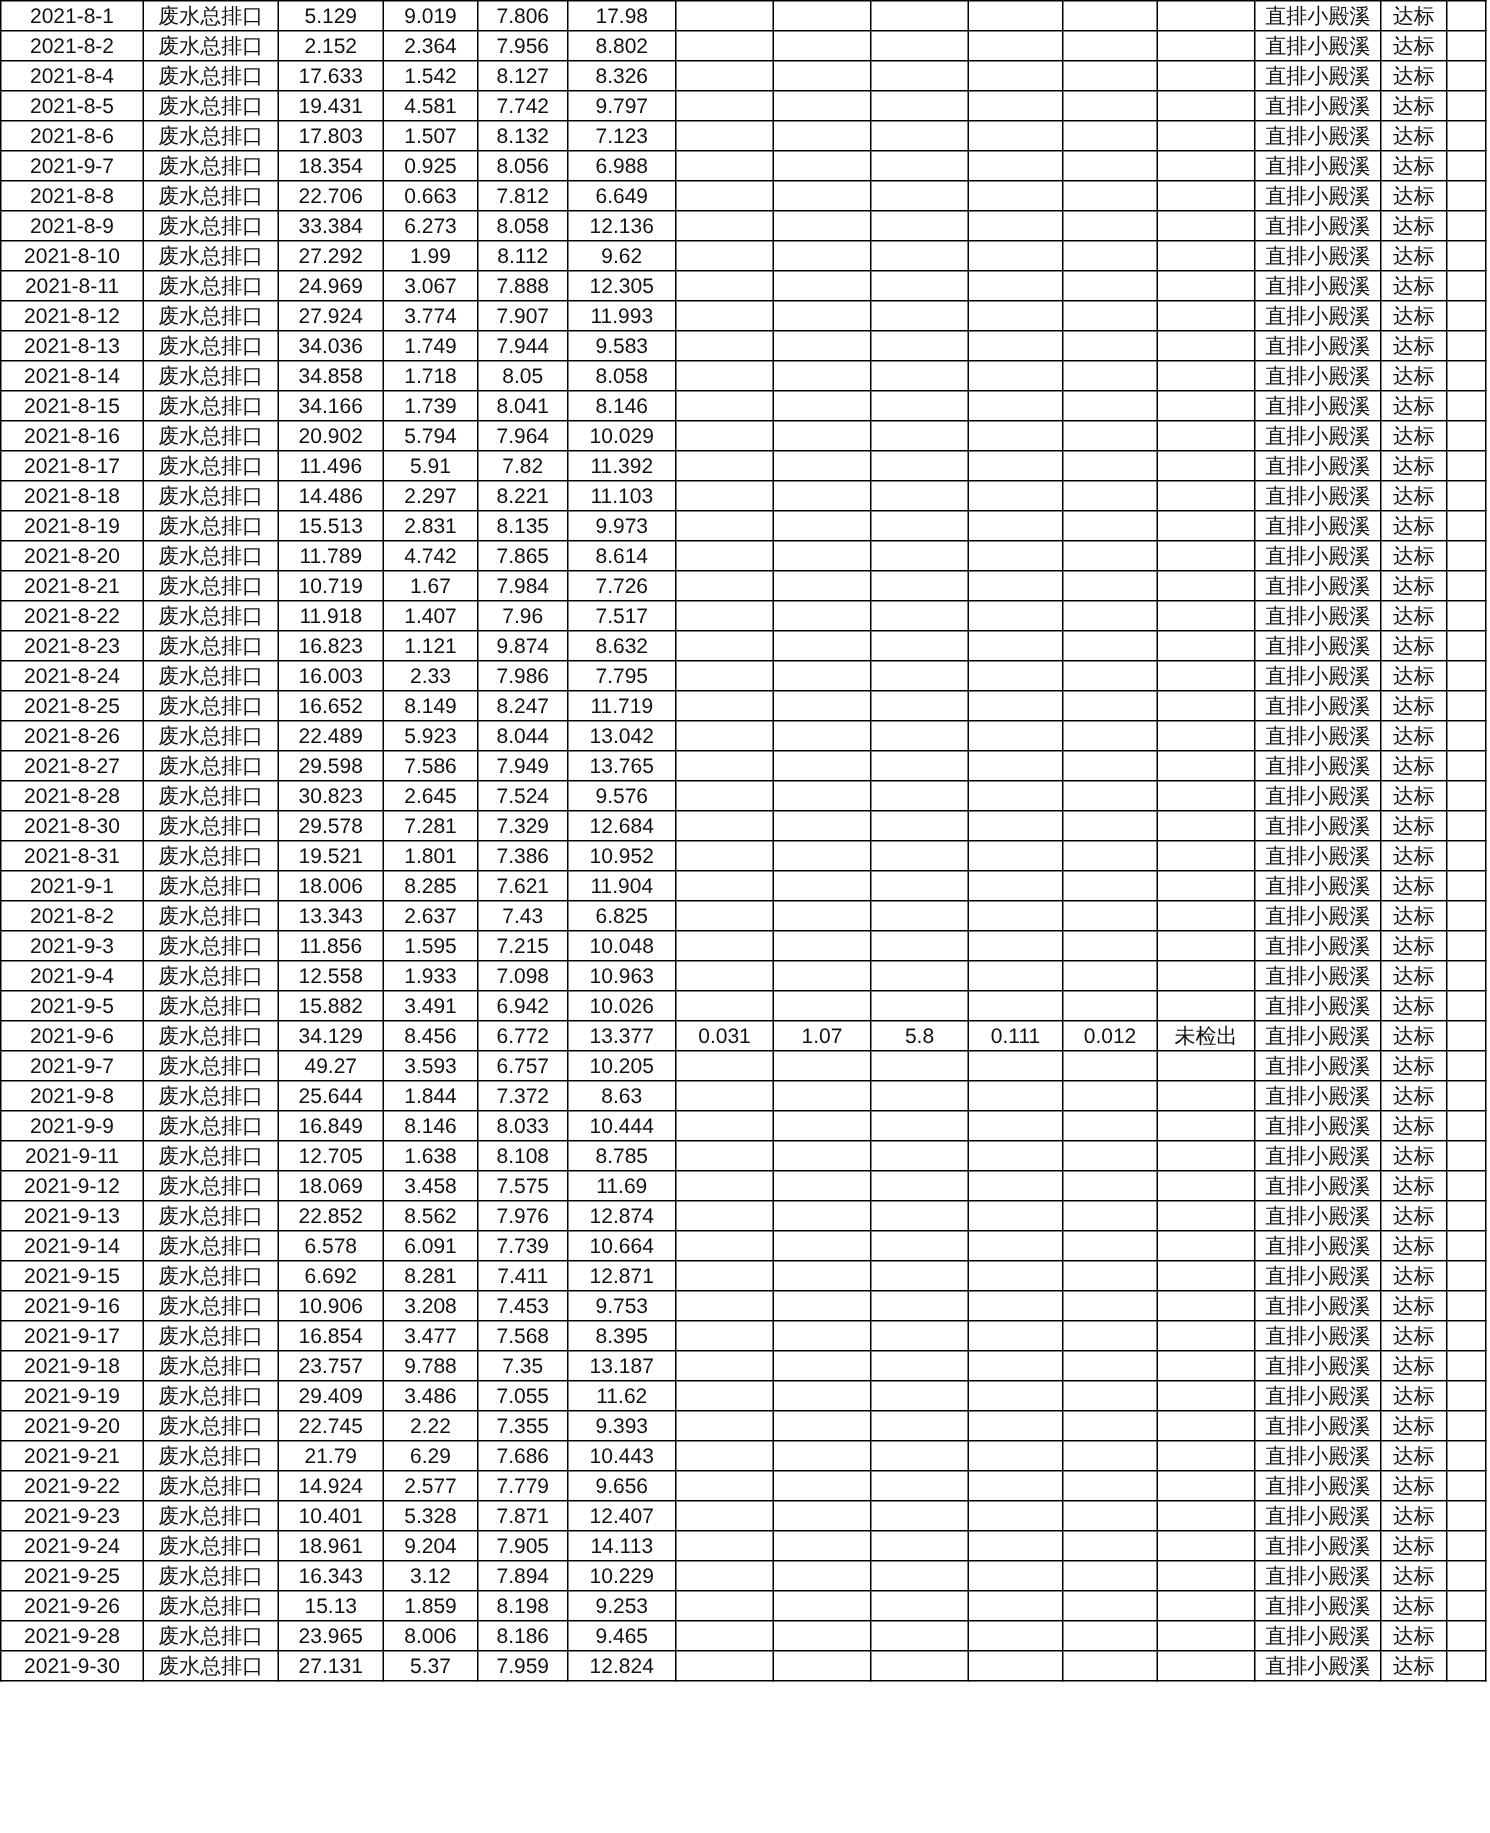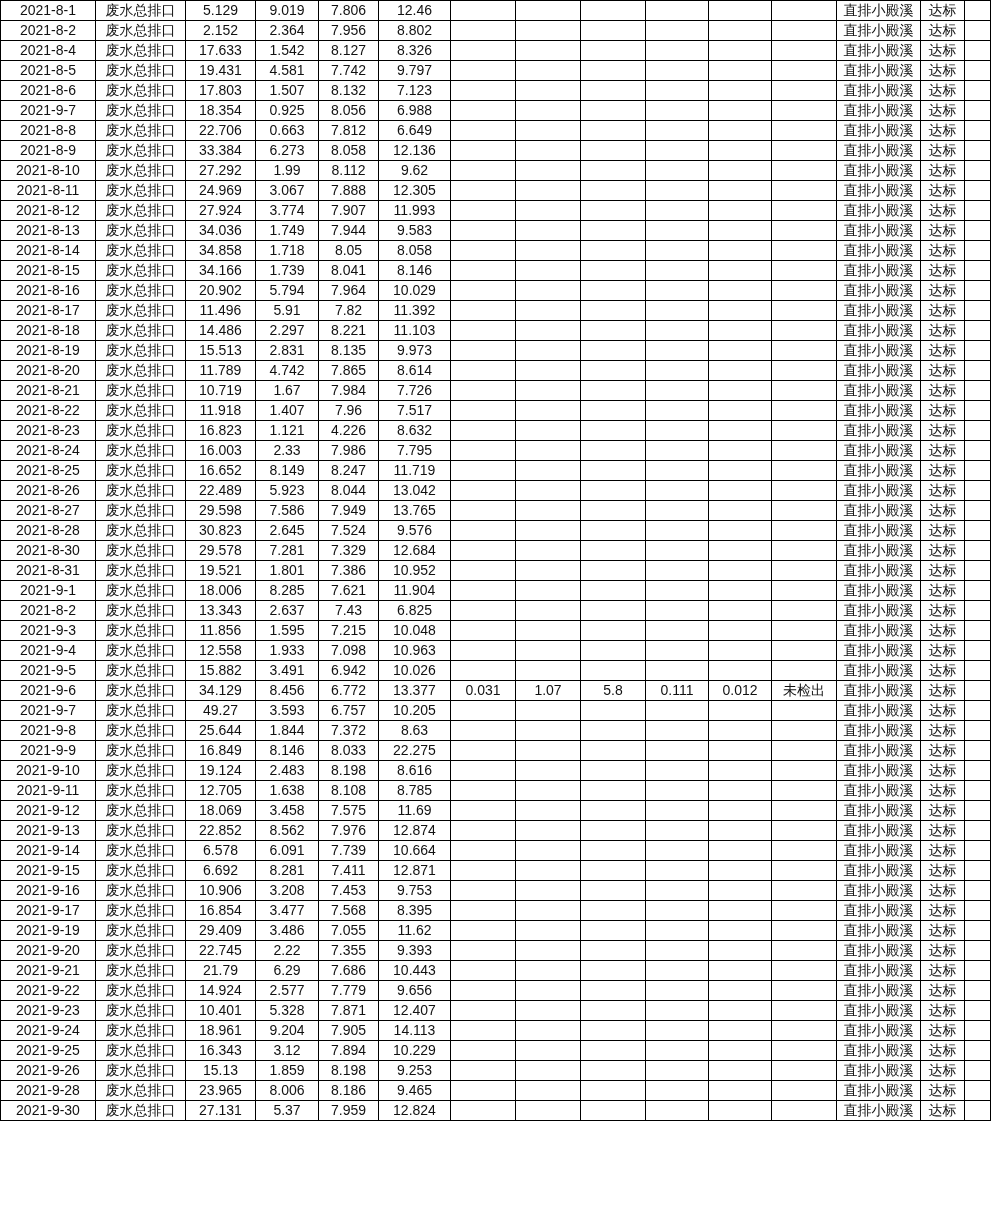--- a/index.html
+++ b/index.html
@@ -61,21 +61,21 @@
         <col style="width:44px">
         <col style="width:26px">
     </colgroup>
     <tbody>
         <tr>
           <td class="c-date">2021-8-1</td>
           <td class="cn c-outlet">废水总排口</td>
           <td class="c-num">5.129</td>
           <td class="c-num">9.019</td>
           <td class="c-num">7.806</td>
-          <td class="c-num">12.46</td>
+          <td class="c-num">17.98</td>
           <td class="c-num"></td>
           <td class="c-num"></td>
           <td class="c-num"></td>
           <td class="c-num"></td>
           <td class="c-num"></td>
           <td class="cn c-num"></td>
           <td class="cn c-disch">直排小殿溪</td>
           <td class="cn c-std">达标</td>
           <td></td>
         </tr>
@@ -417,21 +417,21 @@
           <td class="cn c-num"></td>
           <td class="cn c-disch">直排小殿溪</td>
           <td class="cn c-std">达标</td>
           <td></td>
         </tr>
         <tr>
           <td class="c-date">2021-8-23</td>
           <td class="cn c-outlet">废水总排口</td>
           <td class="c-num">16.823</td>
           <td class="c-num">1.121</td>
-          <td class="c-num">4.226</td>
+          <td class="c-num">9.874</td>
           <td class="c-num">8.632</td>
           <td class="c-num"></td>
           <td class="c-num"></td>
           <td class="c-num"></td>
           <td class="c-num"></td>
           <td class="c-num"></td>
           <td class="cn c-num"></td>
           <td class="cn c-disch">直排小殿溪</td>
           <td class="cn c-std">达标</td>
           <td></td>
@@ -690,38 +690,21 @@
           <td class="cn c-disch">直排小殿溪</td>
           <td class="cn c-std">达标</td>
           <td></td>
         </tr>
         <tr>
           <td class="c-date">2021-9-9</td>
           <td class="cn c-outlet">废水总排口</td>
           <td class="c-num">16.849</td>
           <td class="c-num">8.146</td>
           <td class="c-num">8.033</td>
-          <td class="c-num">22.275</td>
-          <td class="c-num"></td>
-          <td class="c-num"></td>
-          <td class="c-num"></td>
-          <td class="c-num"></td>
-          <td class="c-num"></td>
-          <td class="cn c-num"></td>
-          <td class="cn c-disch">直排小殿溪</td>
-          <td class="cn c-std">达标</td>
-          <td></td>
-        </tr>
-        <tr>
-          <td class="c-date">2021-9-10</td>
-          <td class="cn c-outlet">废水总排口</td>
-          <td class="c-num">19.124</td>
-          <td class="c-num">2.483</td>
-          <td class="c-num">8.198</td>
-          <td class="c-num">8.616</td>
+          <td class="c-num">10.444</td>
           <td class="c-num"></td>
           <td class="c-num"></td>
           <td class="c-num"></td>
           <td class="c-num"></td>
           <td class="c-num"></td>
           <td class="cn c-num"></td>
           <td class="cn c-disch">直排小殿溪</td>
           <td class="cn c-std">达标</td>
           <td></td>
         </tr>
@@ -827,20 +810,37 @@
           <td class="cn c-std">达标</td>
           <td></td>
         </tr>
         <tr>
           <td class="c-date">2021-9-17</td>
           <td class="cn c-outlet">废水总排口</td>
           <td class="c-num">16.854</td>
           <td class="c-num">3.477</td>
           <td class="c-num">7.568</td>
           <td class="c-num">8.395</td>
+          <td class="c-num"></td>
+          <td class="c-num"></td>
+          <td class="c-num"></td>
+          <td class="c-num"></td>
+          <td class="c-num"></td>
+          <td class="cn c-num"></td>
+          <td class="cn c-disch">直排小殿溪</td>
+          <td class="cn c-std">达标</td>
+          <td></td>
+        </tr>
+        <tr>
+          <td class="c-date">2021-9-18</td>
+          <td class="cn c-outlet">废水总排口</td>
+          <td class="c-num">23.757</td>
+          <td class="c-num">9.788</td>
+          <td class="c-num">7.35</td>
+          <td class="c-num">13.187</td>
           <td class="c-num"></td>
           <td class="c-num"></td>
           <td class="c-num"></td>
           <td class="c-num"></td>
           <td class="c-num"></td>
           <td class="cn c-num"></td>
           <td class="cn c-disch">直排小殿溪</td>
           <td class="cn c-std">达标</td>
           <td></td>
         </tr>

